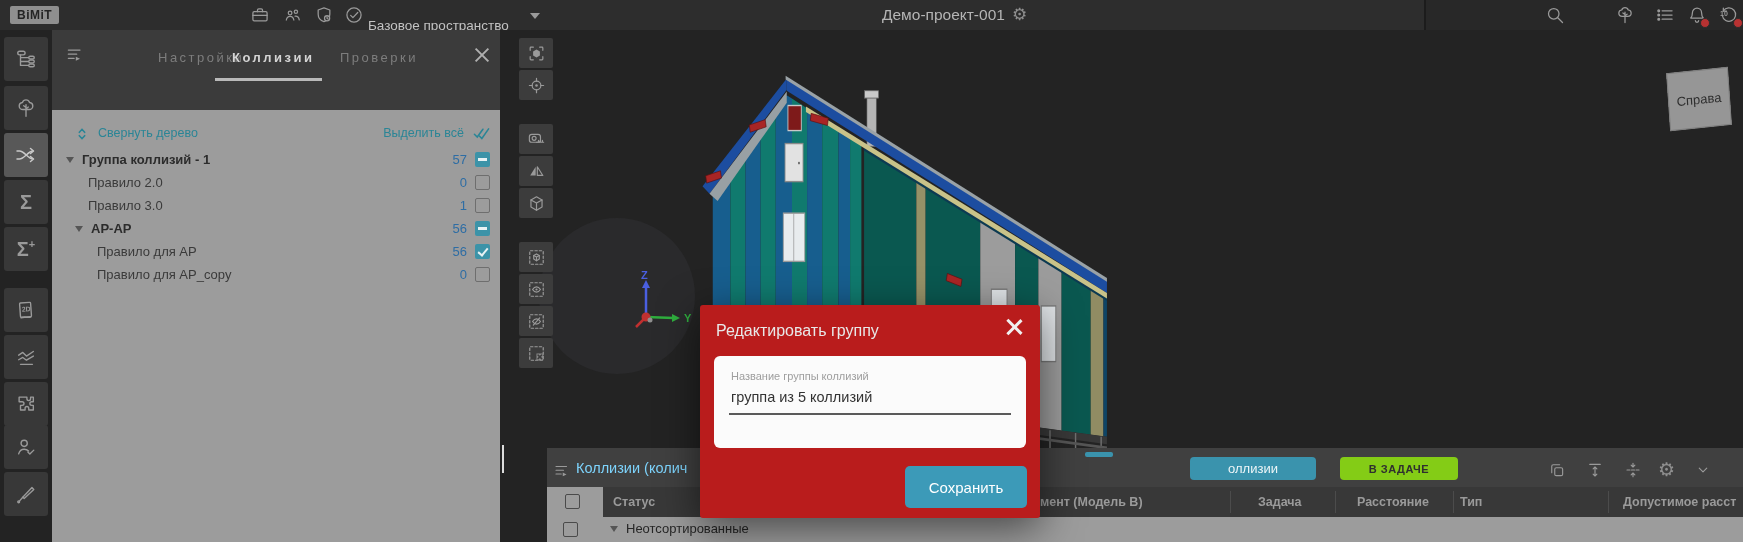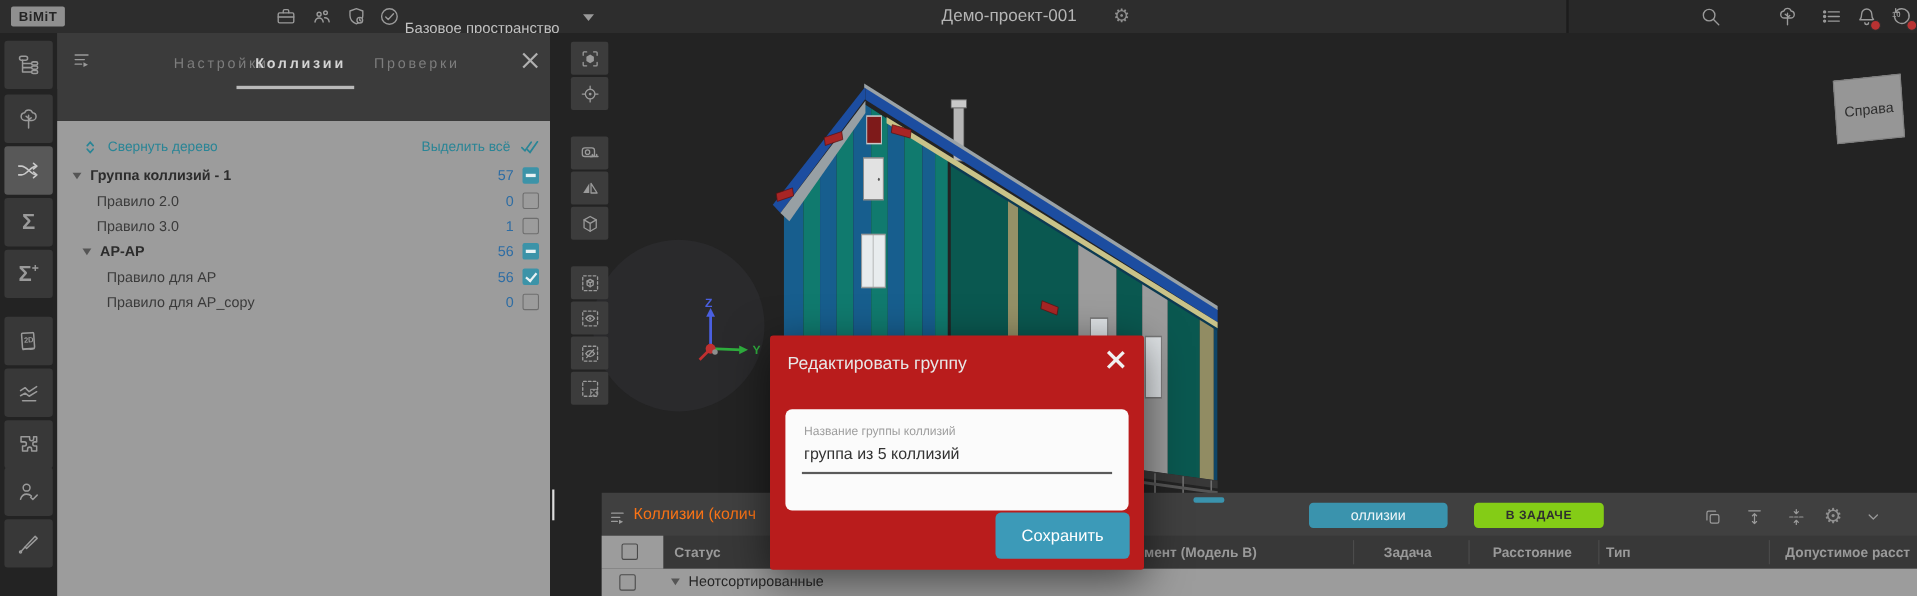--- a/index.html
+++ b/index.html
@@ -10,21 +10,21 @@
   .ico{stroke:#9a9a9a;fill:none;stroke-width:1.5;stroke-linecap:round;stroke-linejoin:round;}
 
   
   .topbar{left:0;top:0;width:1743px;height:30px;background:#2d2d2d;border-bottom:1px solid #191919;}
   .logo{left:10px;top:6px;background:#8f8f8f;border-radius:2px;color:#242424;font-size:12px;
         font-weight:bold;padding:2px 7px;letter-spacing:.5px;}
   .tb-ico{top:5px;width:20px;height:20px;}
   .ws-label{left:368px;top:7px;color:#c2c2c2;font-size:13.5px;margin-top:11px;}
   .caret{width:0;height:0;border-left:5px solid transparent;border-right:5px solid transparent;
          border-top:6px solid #9a9a9a;}
-  .proj{left:856px;top:6px;color:#b5b5b5;font-size:15.5px;}
+  .proj{left:882px;top:6px;color:#b5b5b5;font-size:15.5px;}
   .gear-glyph{color:#8f8f8f;font-size:17px;line-height:1;}
   .tb-right{left:1424px;top:0;width:319px;height:30px;background:#282828;border-left:2px solid #1c1c1c;}
   .red-dot{width:8px;height:8px;border-radius:50%;background:#b83232;border:1px solid #2d2d2d;}
   .hist-num{left:1720px;top:10px;color:#9a9a9a;font-size:7px;font-weight:bold;}
 
   
   .rail{left:0;top:30px;width:52px;height:512px;background:#232323;}
   .rail-btn{left:4px;width:44px;height:44px;background:#383838;border-radius:3px;
             display:flex;align-items:center;justify-content:center;position:absolute;}
   .rail-btn.active{background:#585858;}
@@ -66,21 +66,21 @@
           display:flex;align-items:center;justify-content:center;position:absolute;}
   .gizmo{left:39px;top:188px;width:156px;height:156px;border-radius:50%;background:#2a2a2c;}
   .axis-lbl{font-size:11px;font-weight:bold;}
   .view-tag{left:1168px;top:40px;width:62px;height:58px;background:#969696;
             transform:rotate(-4deg) skewY(-2deg);display:flex;align-items:center;justify-content:center;
             color:#2e2e2e;font-size:13px;box-shadow:0 0 0 1px #7e7e7e inset;}
   .handle{left:2px;top:415px;width:2px;height:28px;background:#dcdcdc;}
 
   
   .bpanel{left:547px;top:448px;width:1196px;height:94px;background:#404040;z-index:5;}
-  .bp-title{position:absolute;left:29px;top:12px;color:#f97316;font-size:14.5px;}
+  .bp-title{position:absolute;left:29px;top:12px;color:#7dd3fc;font-size:14.5px;}
   .pill{position:absolute;top:9px;height:23px;border-radius:4px;display:flex;align-items:center;
         justify-content:center;box-sizing:border-box;}
   .pill.teal{left:643px;width:126px;background:#3a93ad;color:#eef6f8;font-size:13px;}
   .pill.gray{left:793px;width:118px;background:#84cc16;color:#2f2f2f;font-size:11px;font-weight:bold;letter-spacing:.5px;}
   .tab-dash{position:absolute;left:538px;top:4px;width:28px;height:5px;background:#3a93ad;border-radius:2px;}
   .bp-ico{position:absolute;top:13px;width:18px;height:18px;}
   .thead{position:absolute;left:0;top:39px;width:1196px;height:30px;background:#383838;}
   .th{position:absolute;top:8px;color:#9a9a9a;font-size:12.5px;font-weight:bold;white-space:nowrap;}
   .th-div{position:absolute;top:4px;width:1px;height:22px;background:#4c4c4c;}
   .cbx-col{position:absolute;left:0;top:0;width:56px;height:30px;background:#9c9c9c;}
@@ -90,21 +90,21 @@
   .grow-lbl{position:absolute;left:79px;top:4px;color:#262626;font-size:13px;}
   .gcbx{position:absolute;left:16px;top:5px;width:15px;height:15px;border:1.7px solid #4a4a4a;border-radius:2px;box-sizing:border-box;}
 
   
   .modal{left:700px;top:305px;width:340px;height:213px;background:#b91c1c;border-radius:3px;
          box-shadow:0 10px 40px rgba(0,0,0,.55);z-index:50;}
   .m-title{position:absolute;left:16px;top:17px;color:#e8e8e8;font-size:16px;}
   .m-close{position:absolute;left:303px;top:11px;width:22px;height:22px;}
   .m-close:before,.m-close:after{content:"";position:absolute;left:10px;top:1px;width:2.5px;height:20px;background:#f0f0f0;}
   .m-close:before{transform:rotate(45deg);} .m-close:after{transform:rotate(-45deg);}
-  .m-card{position:absolute;left:14px;top:51px;width:312px;height:92px;background:#fbfbfb;border-radius:6px;margin-top:16px;}
+  .m-card{position:absolute;left:14px;top:51px;width:312px;height:92px;background:#fbfbfb;border-radius:6px;}
   .m-label{position:absolute;left:17px;top:14px;color:#9e9e9e;font-size:11px;}
   .m-value{position:absolute;left:17px;top:33px;color:#333;font-size:14.5px;}
   .m-line{position:absolute;left:15px;top:57px;width:282px;height:1.5px;background:#5a5a5a;}
   .m-save{position:absolute;left:205px;top:161px;width:122px;height:42px;background:#3c9ab8;border:none;
           border-radius:5px;color:#fff;font-size:15px;font-family:inherit;display:flex;align-items:center;justify-content:center;}
 </style>
 </head>
 <body>
 
 <div class="abs topbar">

